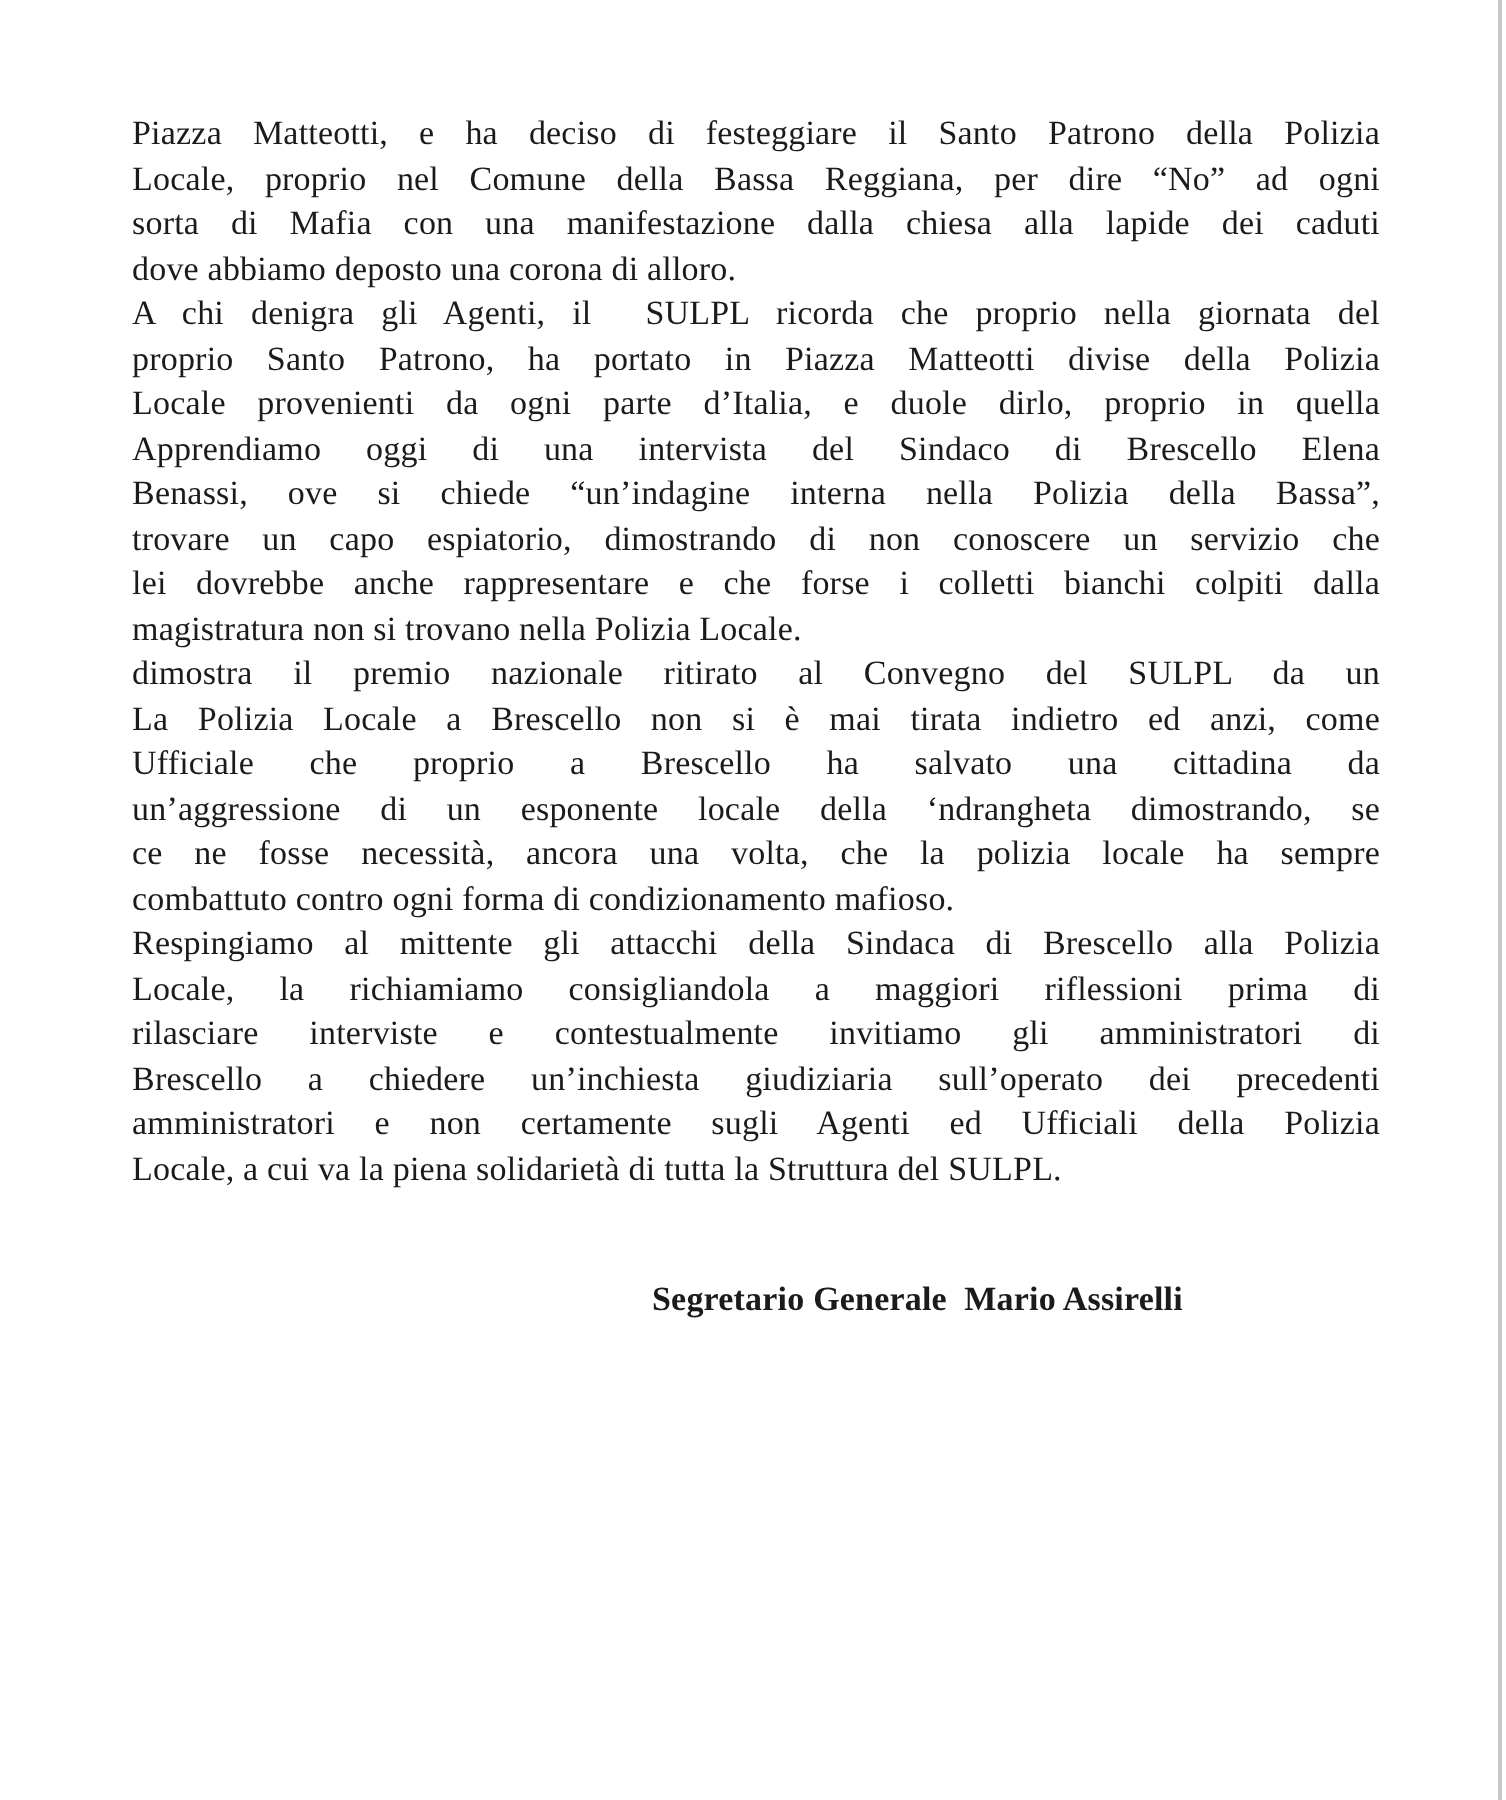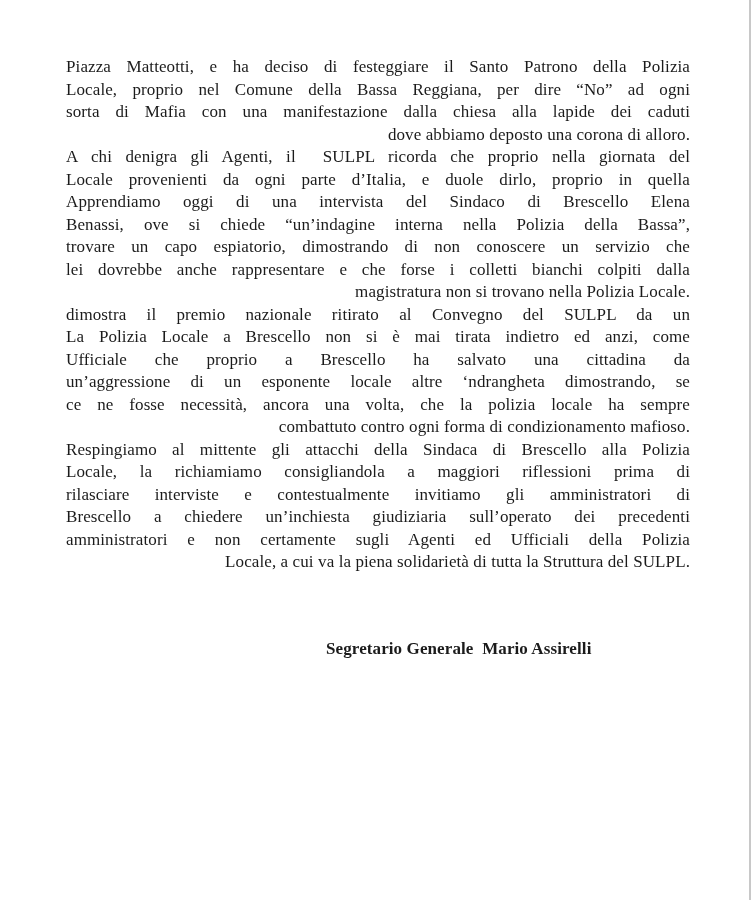--- a/index.html
+++ b/index.html
@@ -27,29 +27,29 @@
     font-family: "Liberation Serif", "DejaVu Serif", serif;
     font-size: 17px;
     line-height: 22.5px;
     letter-spacing: 0.1px;
   }
   .para {
     margin: 0;
     padding: 0;
   }
   .line {
-    text-align: right;
+    text-align: left;
   }
   .line.fill {
     text-align: justify;
     text-align-last: justify;
     -moz-text-align-last: justify;
   }
   .signature {
-    margin-top: 64px;
+    margin-top: 43px;
     padding-left: 260px;
     font-weight: bold;
     white-space: nowrap;
   }
   .edge-line {
     position: absolute;
     left: 749px;
     top: 0;
     width: 2px;
     height: 900px;
@@ -63,34 +63,35 @@
   <div class="content">
     <div id="paragraphs">
         <div class="para">
           <div class="line fill">Piazza Matteotti, e ha deciso di festeggiare il Santo Patrono della Polizia</div>
           <div class="line fill">Locale, proprio nel Comune della Bassa Reggiana, per dire “No” ad ogni</div>
           <div class="line fill">sorta di Mafia con una manifestazione dalla chiesa alla lapide dei caduti</div>
           <div class="line">dove abbiamo deposto una corona di alloro.</div>
         </div>
         <div class="para">
           <div class="line fill">A chi denigra gli Agenti, il &nbsp;SULPL ricorda che proprio nella giornata del</div>
+          <div class="line fill">proprio Santo Patrono, ha portato in Piazza Matteotti divise della Polizia</div>
           <div class="line fill">Locale provenienti da ogni parte d’Italia, e duole dirlo, proprio in quella</div>
         </div>
         <div class="para">
           <div class="line fill">Apprendiamo oggi di una intervista del Sindaco di Brescello Elena</div>
           <div class="line fill">Benassi, ove si chiede “un’indagine interna nella Polizia della Bassa”,</div>
           <div class="line fill">trovare un capo espiatorio, dimostrando di non conoscere un servizio che</div>
           <div class="line fill">lei dovrebbe anche rappresentare e che forse i colletti bianchi colpiti dalla</div>
           <div class="line">magistratura non si trovano nella Polizia Locale.</div>
         </div>
         <div class="para">
           <div class="line fill">dimostra il premio nazionale ritirato al Convegno del SULPL da un</div>
           <div class="line fill">La Polizia Locale a Brescello non si è mai tirata indietro ed anzi, come</div>
           <div class="line fill">Ufficiale che proprio a Brescello ha salvato una cittadina da</div>
-          <div class="line fill">un’aggressione di un esponente locale altre ‘ndrangheta dimostrando, se</div>
+          <div class="line fill">un’aggressione di un esponente locale della ‘ndrangheta dimostrando, se</div>
           <div class="line fill">ce ne fosse necessità, ancora una volta, che la polizia locale ha sempre</div>
           <div class="line">combattuto contro ogni forma di condizionamento mafioso.</div>
         </div>
         <div class="para">
           <div class="line fill">Respingiamo al mittente gli attacchi della Sindaca di Brescello alla Polizia</div>
           <div class="line fill">Locale, la richiamiamo consigliandola a maggiori riflessioni prima di</div>
           <div class="line fill">rilasciare interviste e contestualmente invitiamo gli amministratori di</div>
           <div class="line fill">Brescello a chiedere un’inchiesta giudiziaria sull’operato dei precedenti</div>
           <div class="line fill">amministratori e non certamente sugli Agenti ed Ufficiali della Polizia</div>
           <div class="line">Locale, a cui va la piena solidarietà di tutta la Struttura del SULPL.</div>

